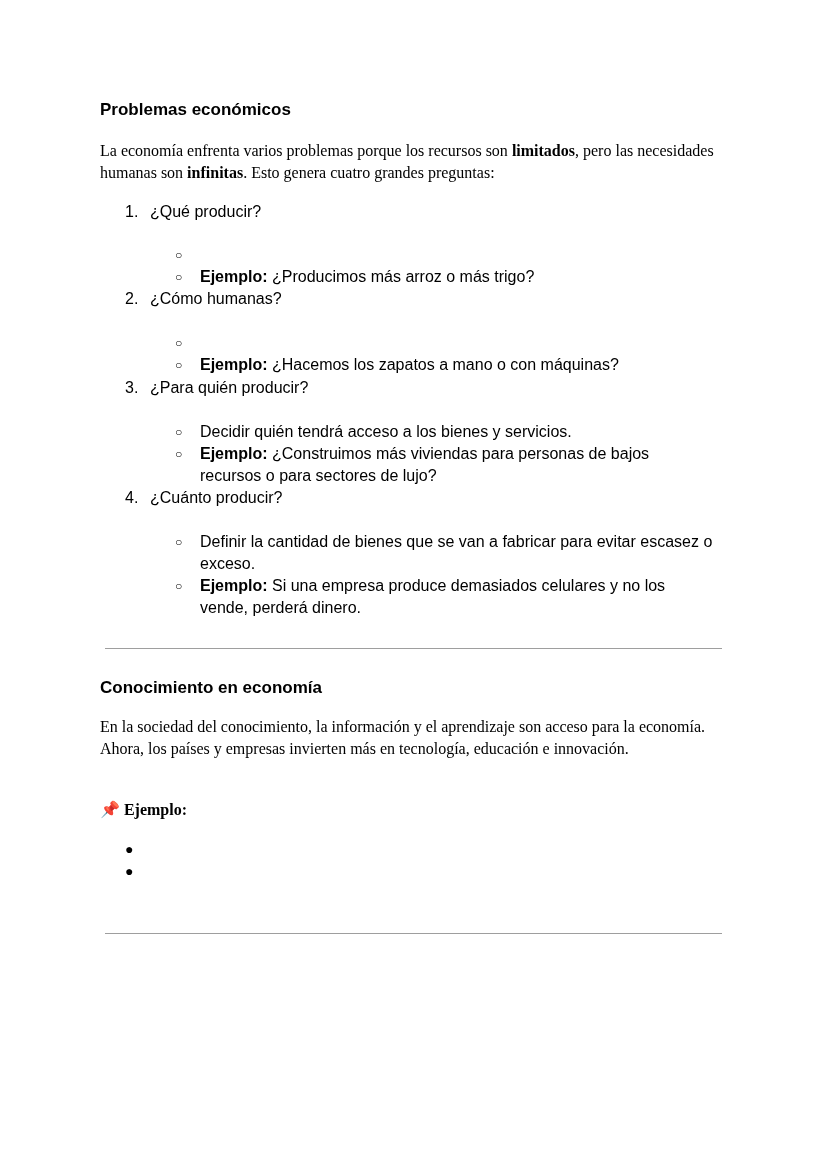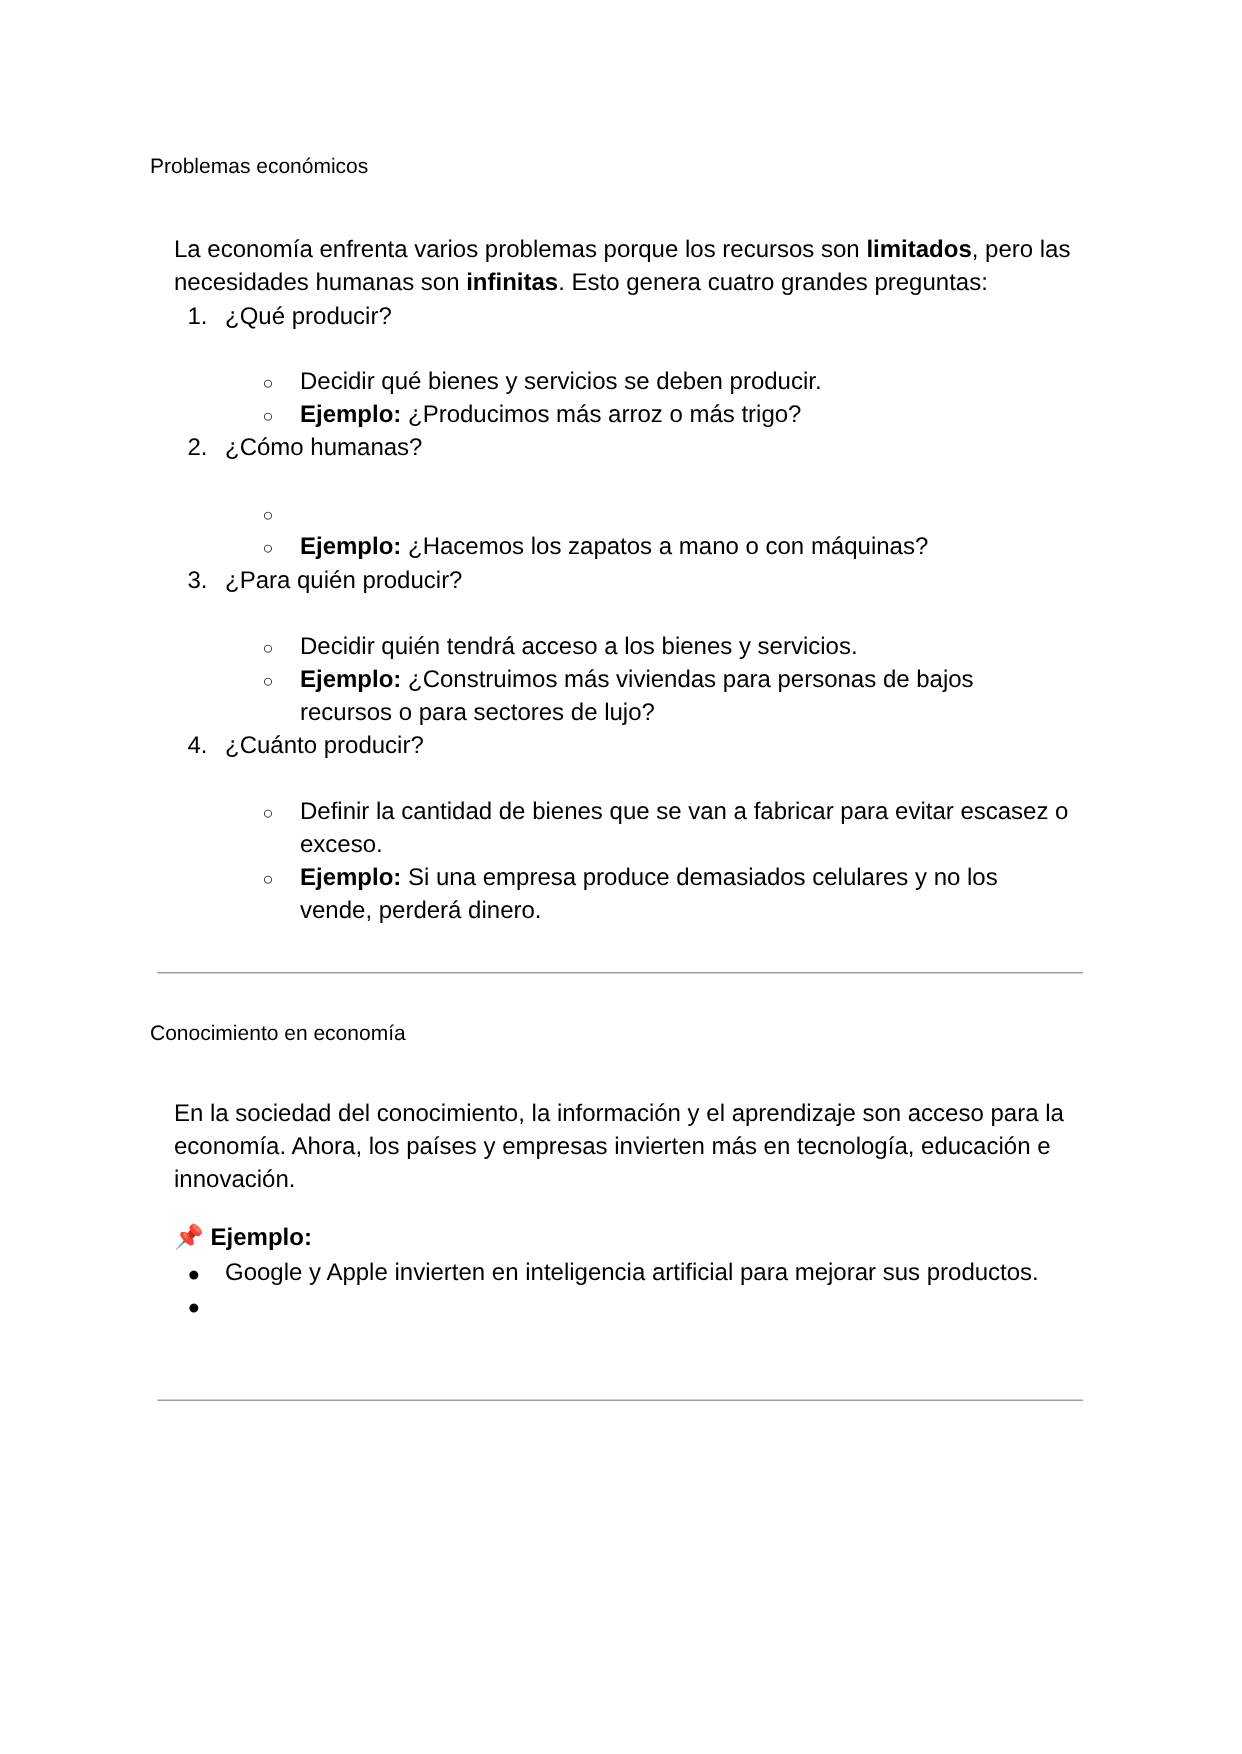--- a/index.html
+++ b/index.html
@@ -1,19 +1,19 @@
 <!DOCTYPE html>
 <html><head>
 <meta charset="utf-8">
 <style>
   html, body { margin: 0; padding: 0; background: #ffffff; }
   body { width: 828px; height: 1169px; position: relative; font-family: "Liberation Sans", sans-serif; color: #000; }
   .page { position: absolute; left: 100px; top: 0; width: 625px; }
-  h2 { position: absolute; margin: 0; font-size: 14px; font-weight: normal; line-height: 22px; }
-  .para { position: absolute; margin: 16px; font-size: 16px; line-height: 22px; width: 625px; }
+  h2 { position: absolute; margin: 0; font-size: 17px; font-weight: bold; line-height: 22px; }
+  .para { position: absolute; margin: 0; font-size: 16px; line-height: 22px; width: 625px; font-family: Liberation Serif, serif; }
   .num { position: absolute; font-size: 16px; line-height: 22px; }
   .num .n { position: absolute; left: 0; width: 20px; text-align: left; }
   .num .t { position: absolute; left: 50px; font-weight: normal; white-space: nowrap; }
   .sub { position: absolute; font-size: 16px; line-height: 22px; left: 100px; width: 525px; }
   .sub .m { position: absolute; left: -25px; top: 0; font-size: 12px; line-height: 22px; }
   .bul { position: absolute; font-size: 16px; line-height: 22px; left: 50px; width: 575px; }
   .bul .m { position: absolute; left: -25px; top: 0; font-size: 14px; line-height: 22px; }
   b { font-weight: bold; }
   .rule { position: absolute; left: 5px; width: 617px; height: 0; border-top: 1.5px solid #9e9e9e; }
   .pin { color: #d93025; font-size: 16px; }
@@ -26,21 +26,20 @@
   <h2 style="top:99px;">Problemas económicos</h2>
 
   <p class="para" style="top:140px;"><span>La economía enfrenta varios problemas porque los recursos son </span><b>limitados</b><span>, pero las necesidades humanas son </span><b>infinitas</b><span>. Esto genera cuatro grandes preguntas:</span></p>
 
   <div class="num" style="top:201px; left:25px;">
     <span class="n">1.</span>
     <span class="t" style="left:25px;">¿Qué producir?</span>
   </div>
   <div class="sub" style="top:244px;">
     <span class="m">○</span>
-    <span>Decidir qué bienes y servicios se deben producir.</span>
   </div>
   <div class="sub" style="top:266px;">
     <span class="m">○</span>
     <b>Ejemplo:</b><span> ¿Producimos más arroz o más trigo?</span>
   </div>
 
   <div class="num" style="top:288px; left:25px;">
     <span class="n">2.</span>
     <span class="t" style="left:25px;">¿Cómo humanas?</span>
   </div>
@@ -84,20 +83,19 @@
 
   <p class="para" style="top:716px;">En la sociedad del conocimiento, la información y el aprendizaje son acceso para la economía. Ahora, los países y empresas invierten más en tecnología, educación e innovación.</p>
 
   <div class="para" style="top:799px; font-weight:bold;">
     <span class="pin">📌</span>
     <span>Ejemplo:</span>
   </div>
 
   <div class="bul" style="top:838px;">
     <span class="m">●</span>
-    <span>Google y Apple invierten en inteligencia artificial para mejorar sus productos.</span>
   </div>
   <div class="bul" style="top:860px;">
     <span class="m">●</span>
   </div>
 
   <div class="rule" style="top:933px;"></div>
 </div>
 
 </body></html>

